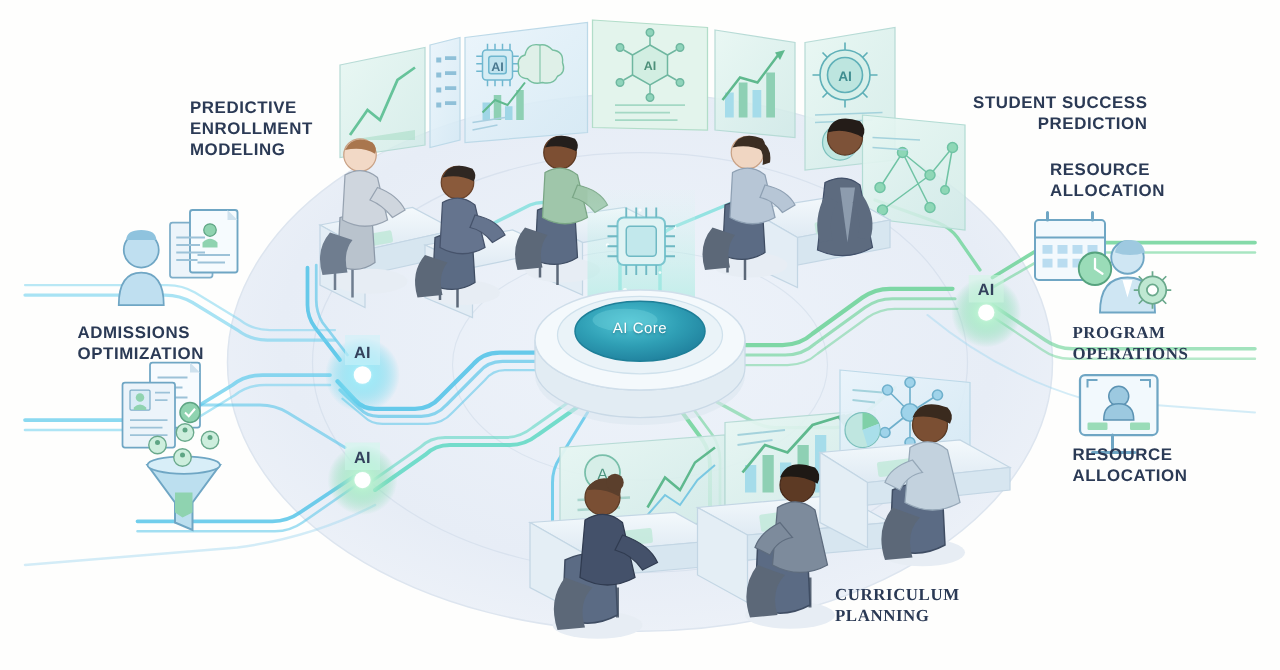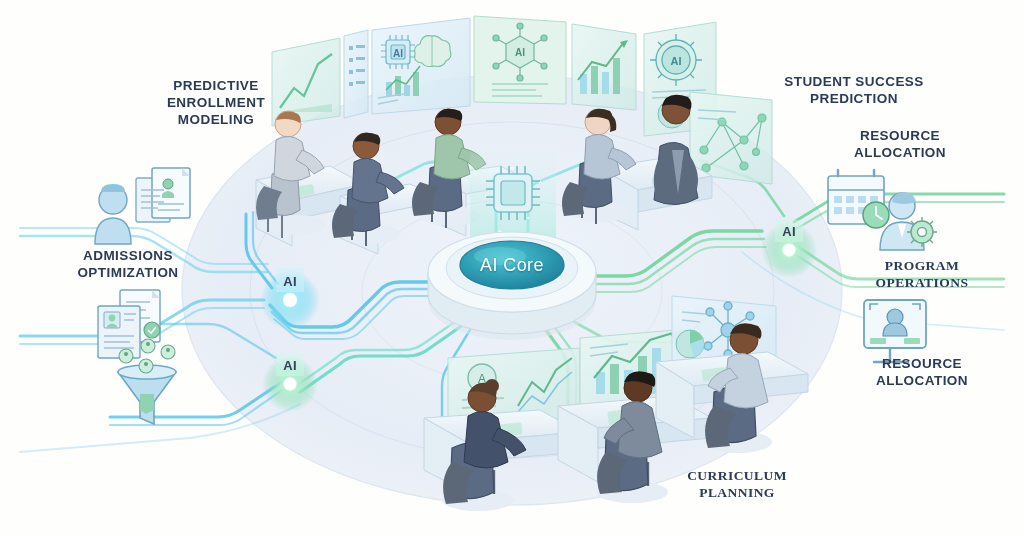--- a/index.html
+++ b/index.html
@@ -17,36 +17,36 @@
     position:absolute;
     color:#2b3a55;
     font-weight:bold;
     font-size:13.5px;
     letter-spacing:.45px;
     line-height:1.25;
     text-transform:uppercase;
     white-space:pre-line;
     pointer-events:none;
   }
-  .label.ctr{text-align:center;}
-  .label.lft{text-align:center;margin-left:21px;}
+  .label.ctr{}
+  .label.lft{text-align:right;}
 
   .ai-node-label{
     position:absolute;
     color:#33415c;
     font-weight:bold;
     font-size:13px;
     letter-spacing:.3px;
     text-align:center;
   }
   .core-label{
     position:absolute;
     color:#ffffff;
     font-weight:normal;
-    font-size:18px;
+    font-size:12px;
     letter-spacing:.4px;
     text-align:center;
     text-shadow:0 1px 2px rgba(10,50,70,.45);
   }
 </style>
 </head>
 <body>
 
 <div id="stage">
 
@@ -608,21 +608,21 @@
   </svg>
 
   <div>
     <div class="label ctr" style="left:152px;top:78px;width:128px;">PREDICTIVE
 ENROLLMENT
 MODELING</div>
     <div class="label lft" style="left:748px;top:74px;width:170px;">STUDENT SUCCESS
 PREDICTION</div>
     <div class="label ctr" style="left:840px;top:128px;width:120px;">RESOURCE
 ALLOCATION</div>
-    <div class="label ctr" style="left:62px;top:248px;width:132px;">ADMISSIONS
+    <div class="label ctr" style="left:62px;top:258px;width:132px;">ADMISSIONS
 OPTIMIZATION</div>
     <div class="label ctr" style="left:858px;top:258px;width:128px;font-family:Liberation Serif, serif;">PROGRAM
 OPERATIONS</div>
     <div class="label ctr" style="left:858px;top:356px;width:128px;">RESOURCE
 ALLOCATION</div>
     <div class="label ctr" style="left:668px;top:468px;width:138px;font-family:Liberation Serif, serif;">CURRICULUM
 PLANNING</div>
   </div>
 
   <div>

